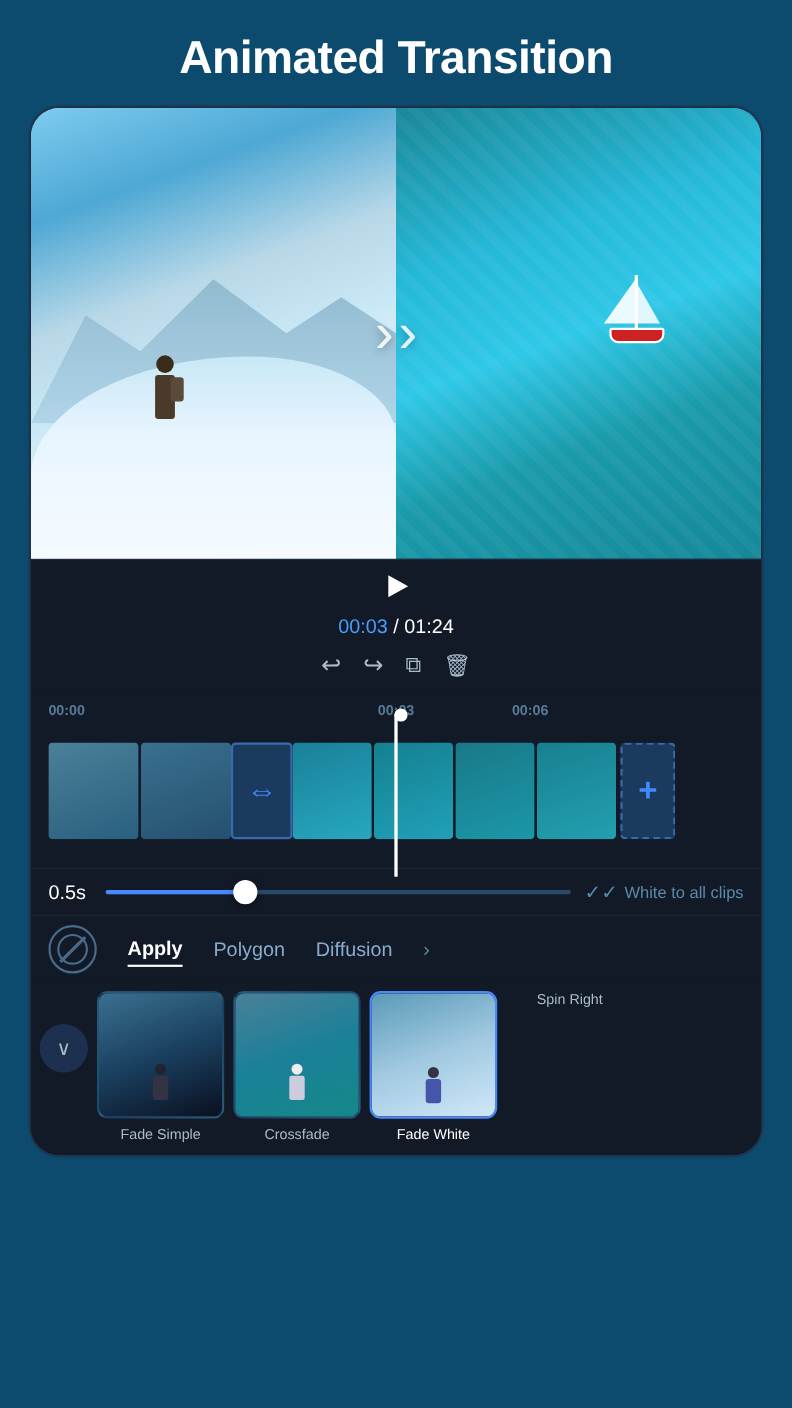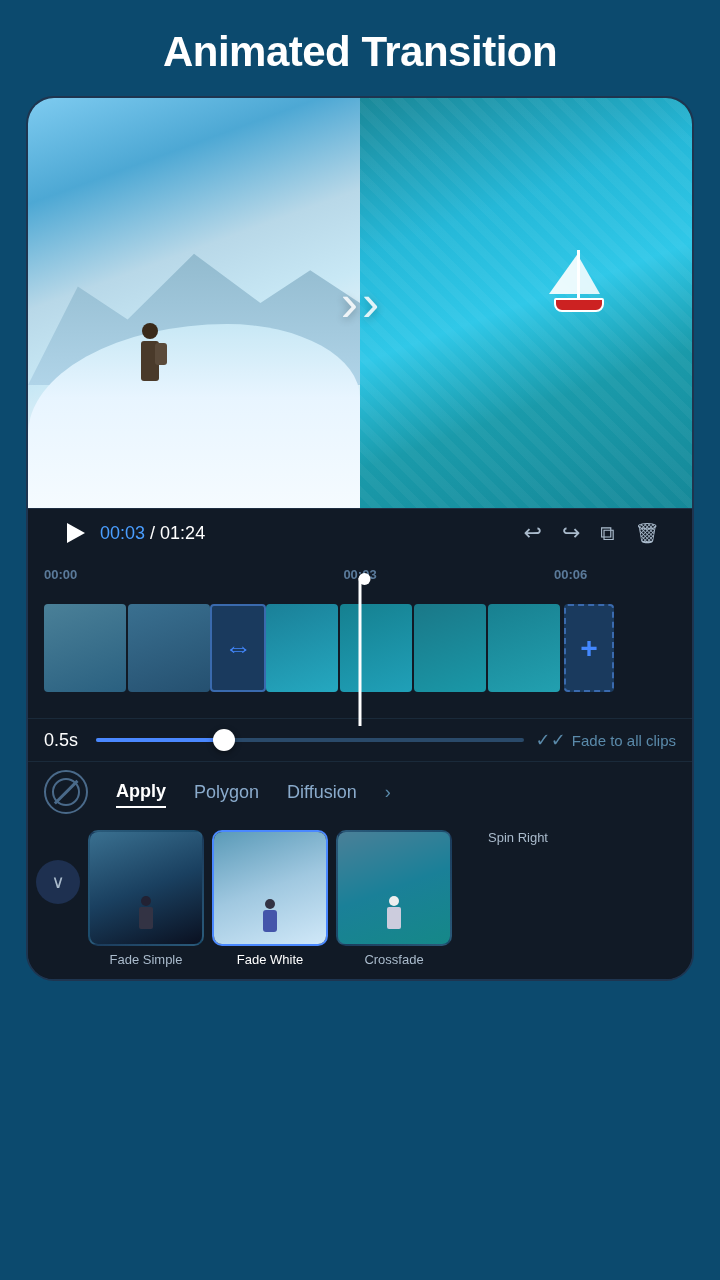--- a/index.html
+++ b/index.html
@@ -188,25 +188,26 @@
       color: rgba(255,255,255,0.85);
       font-size: 52px;
       font-weight: 300;
       line-height: 1;
       text-shadow: 0 2px 8px rgba(0,0,0,0.3);
     }
 
     
     .controls-bar {
       background: #111a26;
-      padding: 10px 32px;
+      padding: 10px 8px;
       display: flex;
       align-items: center;
       gap: 12px;
       border-top: 1px solid #1e2e42;
+      flex-direction: column;
     }
 
     .play-btn {
       width: 28px;
       height: 28px;
       display: flex;
       align-items: center;
       justify-content: center;
     }
 
@@ -632,21 +633,21 @@
         <span class="ctrl-icon" style="font-size:20px;">⧉</span>
         <span class="ctrl-icon" style="font-size:20px;">🗑</span>
       </div>
     </div>
 
     <div class="timeline-area">
 
       <div class="timeline-ruler">
         <span class="ruler-mark">00:00</span>
         <span class="ruler-mark" style="text-align:center;">00:03</span>
-        <span class="ruler-mark" style="text-align:center;">00:06</span>
+        <span class="ruler-mark" style="text-align:left;">00:06</span>
       </div>
 
       <div class="timeline-playhead-area">
         <div class="timeline-track">
 
           <div class="clip-group-left">
             <div class="clip-thumb" style="background:linear-gradient(135deg,#2a5070 0%,#3a7090 50%,#4a8098 100%)">
               <div style="width:100%;height:100%;background:linear-gradient(160deg,#4a8098 0%,#2a6080 100%);"></div>
             </div>
             <div class="clip-thumb" style="background:linear-gradient(135deg,#2a5070 0%,#3a7090 50%,#4a8098 100%)">
@@ -683,21 +684,21 @@
     </div>
 
     <div class="duration-controls">
       <span class="duration-label">0.5s</span>
       <div class="duration-slider">
         <div class="duration-slider-fill"></div>
         <div class="duration-slider-thumb"></div>
       </div>
       <div class="apply-all">
         <span class="check-icon">✓✓</span>
-        <span>Fade to all clips</span>
+        <span>White to all clips</span>
       </div>
     </div>
 
     <div class="category-tabs">
 
       <div class="no-transition-btn">
         <div class="no-transition-circle">
           <div class="no-transition-line"></div>
         </div>
       </div>
@@ -719,41 +720,41 @@
           <div style="width:100%;height:100%;background:linear-gradient(160deg,#3a7090 0%,#1a4060 50%,#0a1020 100%);"></div>
           <div class="thumb-figure">
             <div class="thumb-person-head" style="background:#223;"></div>
             <div class="thumb-person-body" style="background:#334;"></div>
           </div>
         </div>
         <span class="transition-label">Fade Simple</span>
       </div>
 
       <div class="transition-card">
+        <div class="transition-thumb">
+          <div style="width:100%;height:100%;background:linear-gradient(160deg,#4a8098 0%,#1a8098 50%,#158888 100%);"></div>
+          <div class="thumb-figure">
+            <div class="thumb-person-head" style="background:#eee;"></div>
+            <div class="thumb-person-body" style="background:#ccd;"></div>
+          </div>
+        </div>
+        <span class="transition-label">Crossfade</span>
+      </div>
+
+      <div class="transition-card">
         <div class="transition-thumb selected" style="background:linear-gradient(160deg,#8ab8d0 0%,#c0d8e8 50%,#e8f4ff 100%);">
           <div style="width:100%;height:100%;background:linear-gradient(160deg,#5a9ab8 0%,#a0c8e0 50%,#d0e8f8 100%);"></div>
           <div class="thumb-figure" style="bottom:12px;">
             <div class="thumb-person-head" style="background:#334;"></div>
             <div class="thumb-person-body" style="background:#4455aa;border-radius:3px;"></div>
           </div>
         </div>
         <span class="transition-label selected">Fade White</span>
       </div>
 
       <div class="transition-card">
-        <div class="transition-thumb">
-          <div style="width:100%;height:100%;background:linear-gradient(160deg,#4a8098 0%,#1a8098 50%,#158888 100%);"></div>
-          <div class="thumb-figure">
-            <div class="thumb-person-head" style="background:#eee;"></div>
-            <div class="thumb-person-body" style="background:#ccd;"></div>
-          </div>
-        </div>
-        <span class="transition-label">Crossfade</span>
-      </div>
-
-      <div class="transition-card">
         <span class="transition-label">Spin Right</span>
       </div>
 
     </div>
 
   </div>
 </div>
 
 </body></html>

